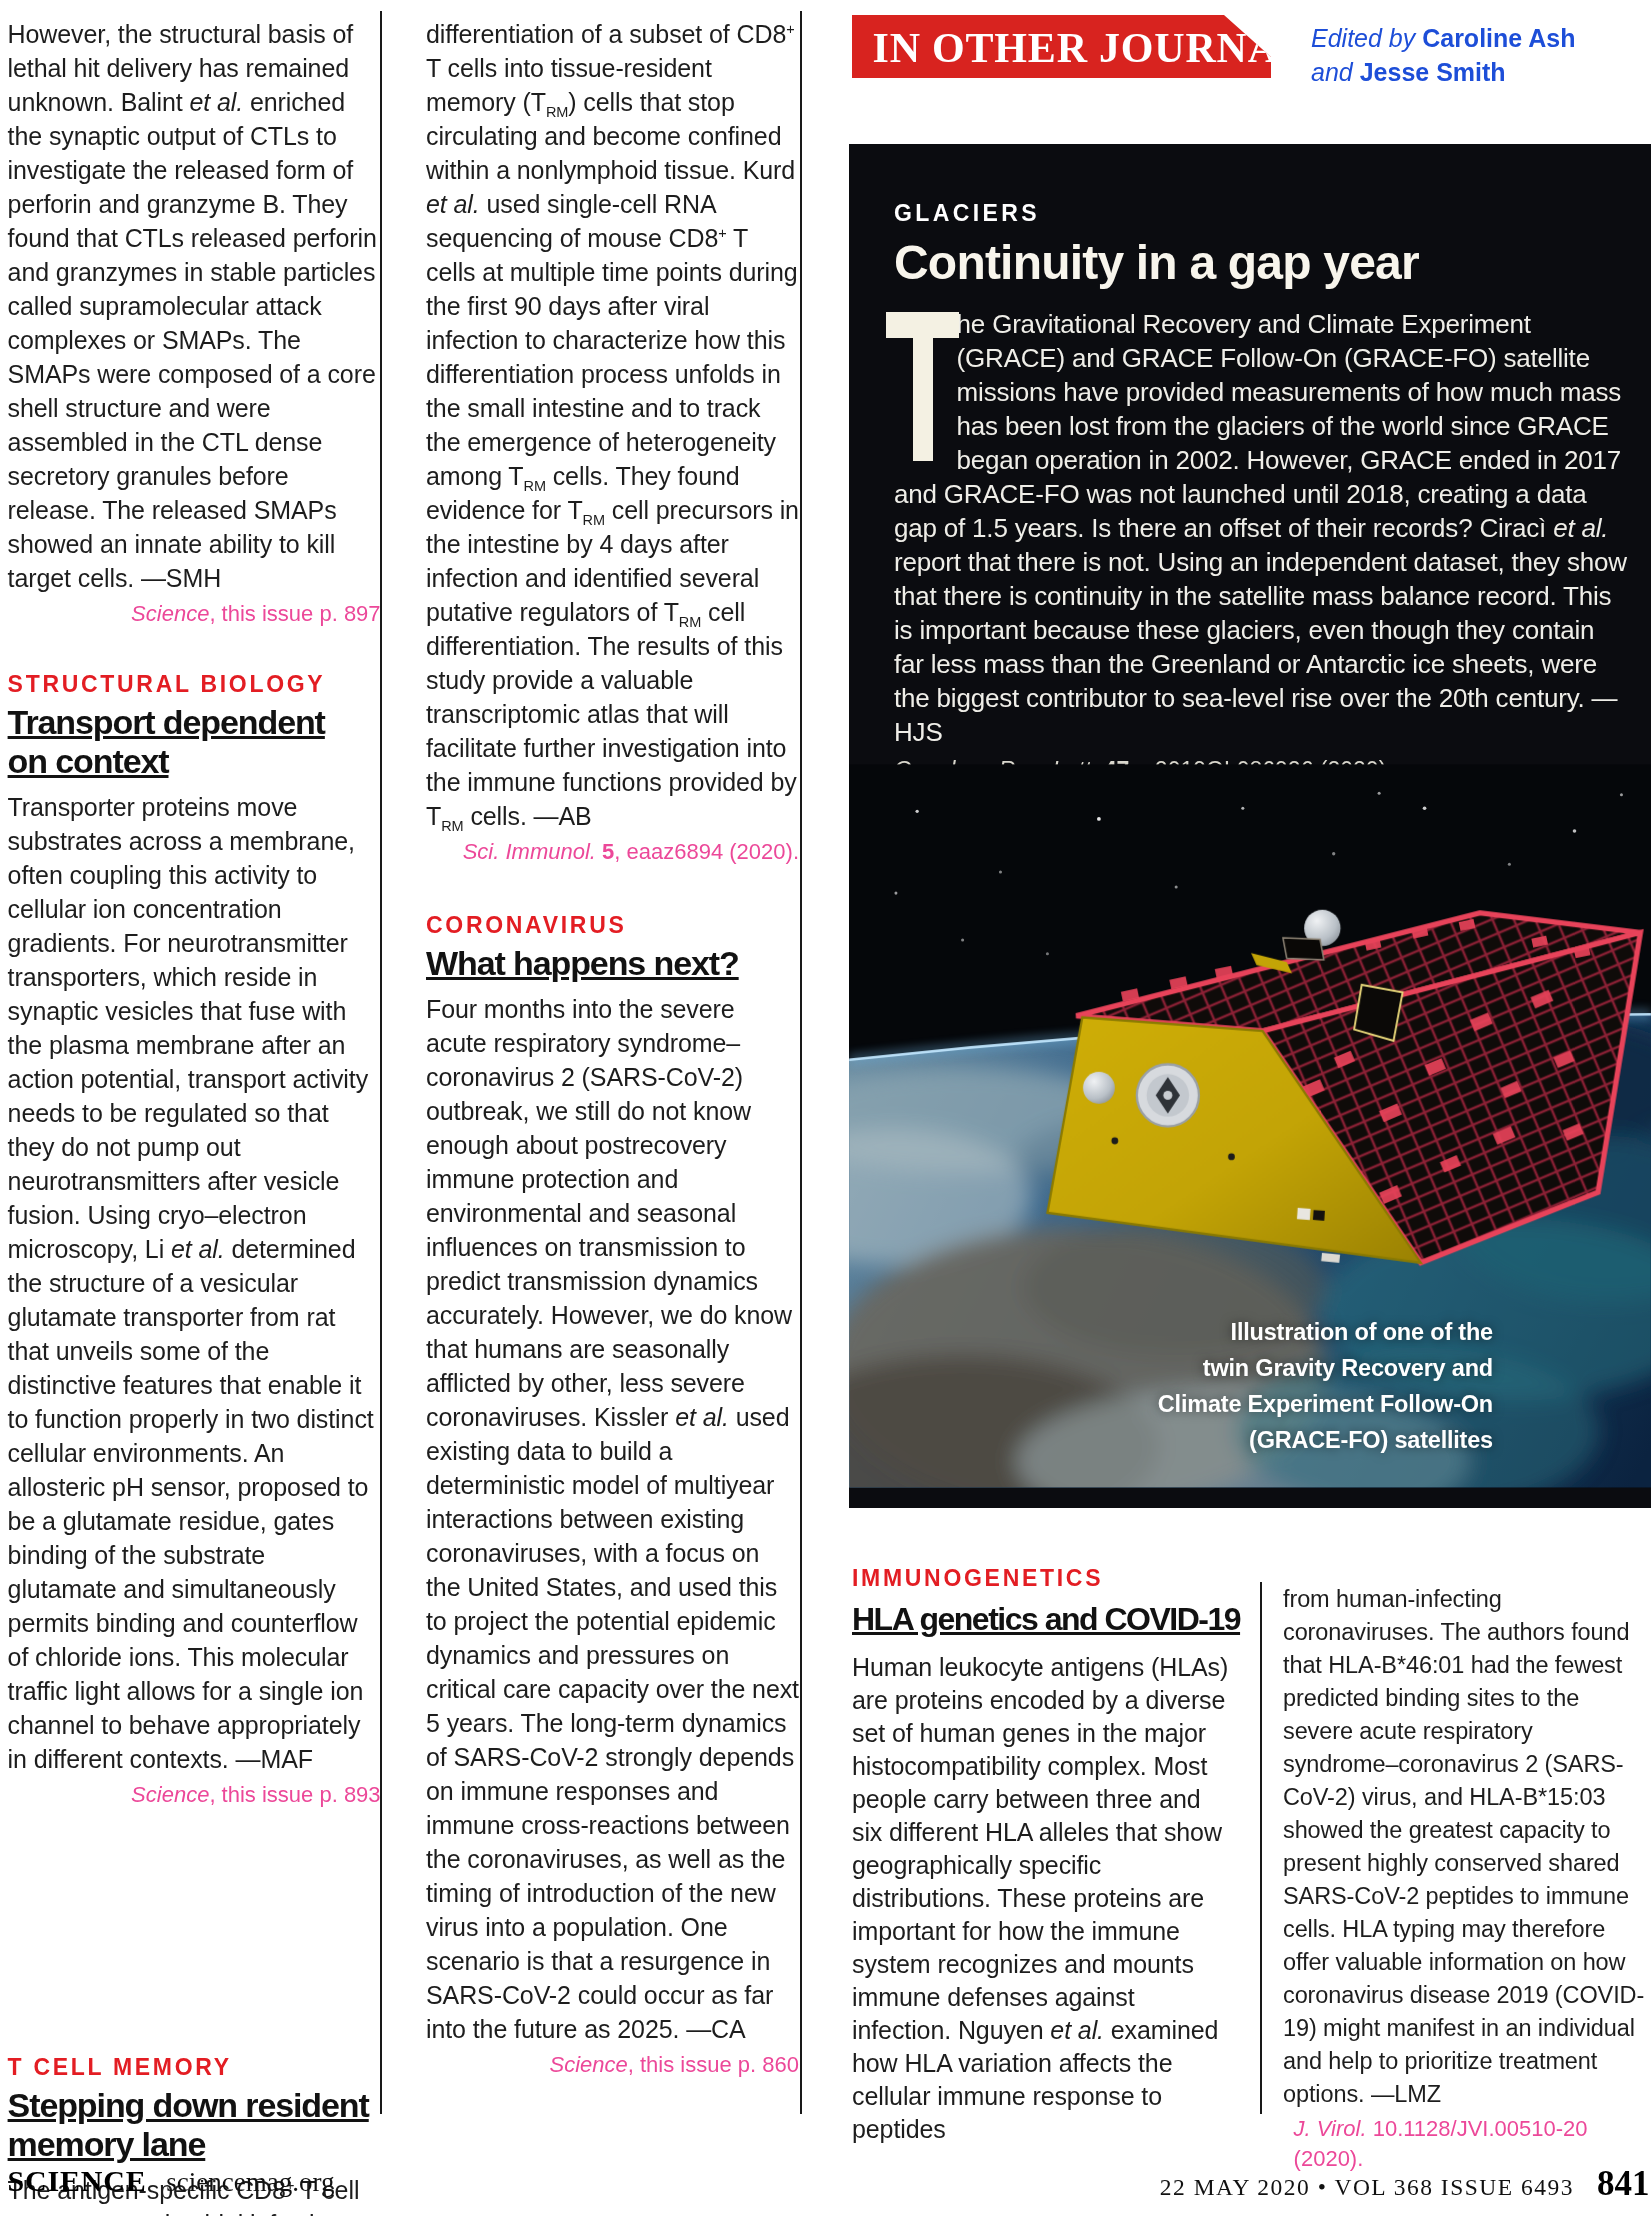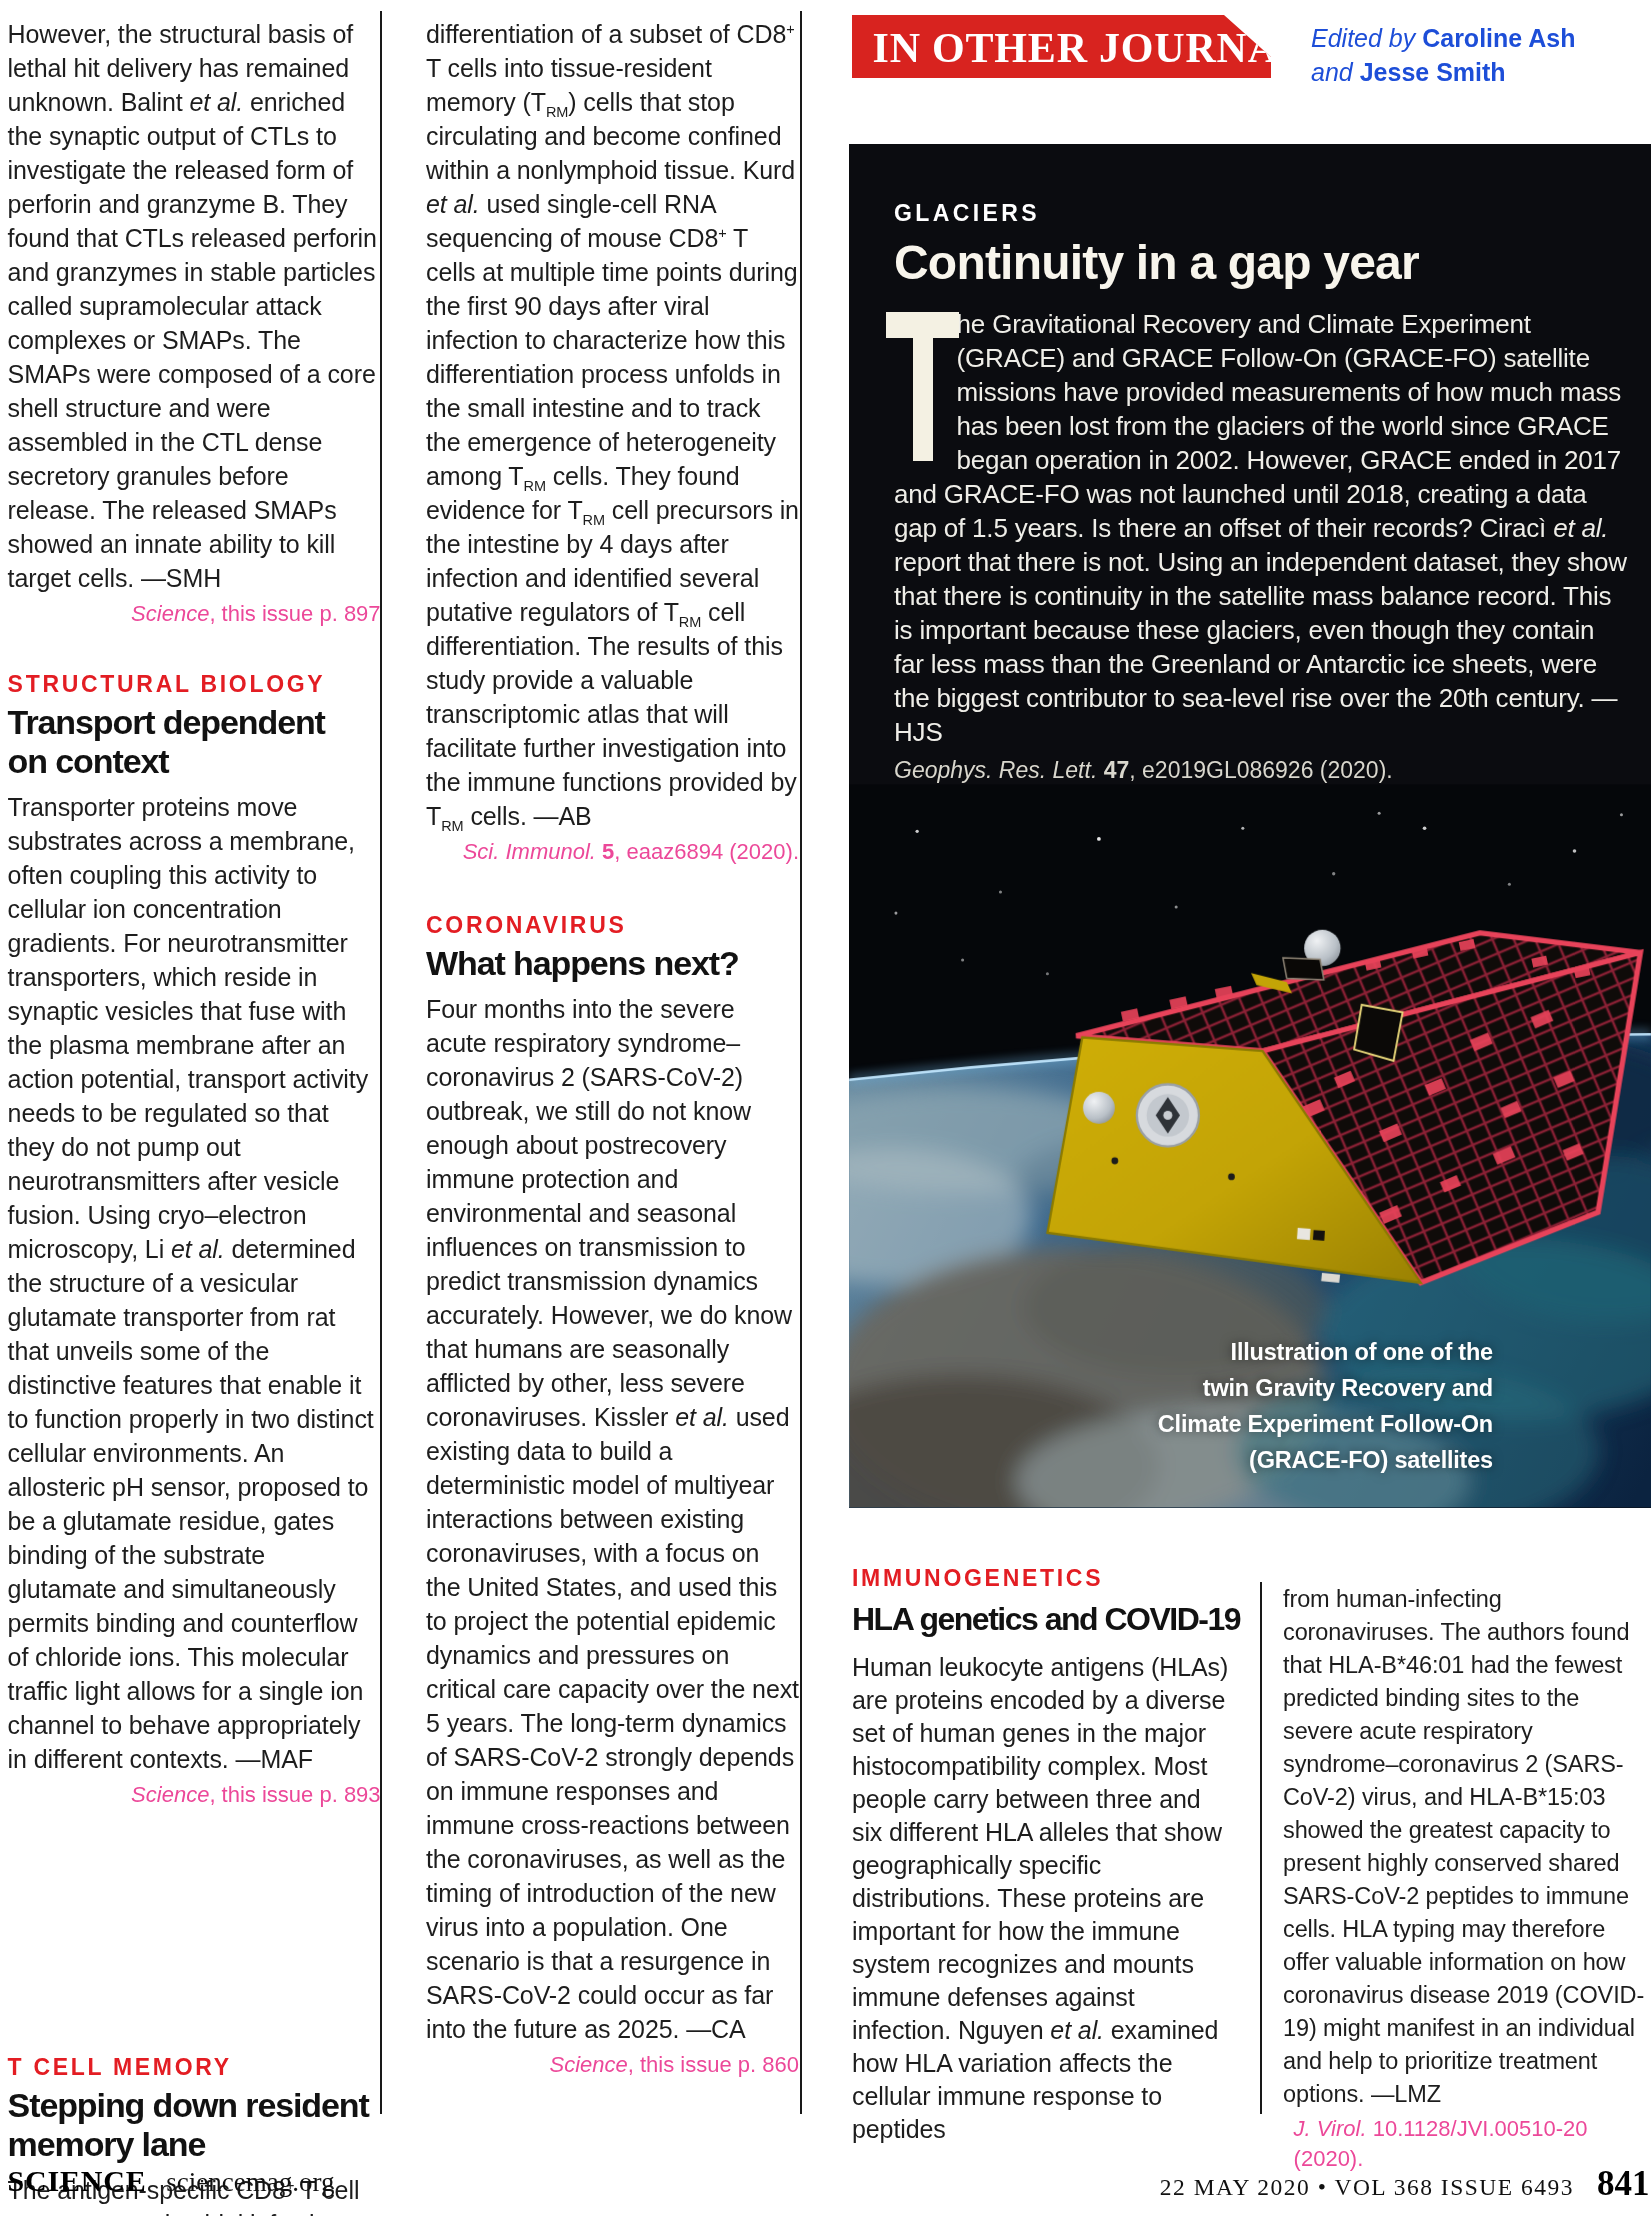--- a/index.html
+++ b/index.html
@@ -26,21 +26,21 @@
   #col1{left:7.6px;width:373px;}
   #col2{left:426px;width:373px;}
   .vrule{position:absolute;background:#191919;width:2.3px;}
   #rule1{left:380px;top:10.6px;height:2103px;}
   #rule2{left:800px;top:10.6px;height:2103px;}
   #rule3{left:1260px;top:1582px;height:532px;}
 
   .body-text{font-size:25px;line-height:34px;color:var(--ink);letter-spacing:-0.1px;}
   .cite{font-size:22px;line-height:30px;text-align:right;color:#ec4899;margin-top:4.5px;}
   .kicker{font-size:23px;line-height:27px;font-weight:bold;color:var(--kicker-red);letter-spacing:2.7px;}
-  .sec-title{font-size:34px;line-height:39px;font-weight:bold;color:#121212;letter-spacing:-1.1px;}
+  .sec-title{font-size:34px;line-height:39px;font-weight:bold;color:#121212;letter-spacing:-1.1px;text-decoration:underline;}
   .section{margin-top:0;}
   .sec-body{margin-top:9px;}
 
   
   #banner{
     position:absolute;left:852px;top:15px;width:419px;height:63px;
     background:var(--red);
     clip-path:polygon(0 0, calc(100% - 47px) 0, 100% 42px, 100% 100%, 0 100%);
     color:#fff;
     font-family:"Liberation Serif",serif;
@@ -71,21 +71,21 @@
   .dropcap{
     float:left;width:55px;height:156px;position:relative;margin:4.5px 7.6px 0 0;
   }
   .dropcap .bar{position:absolute;left:-7.6px;top:0;width:73px;height:26px;background:#f4f1e3;}
   .dropcap .stem{position:absolute;left:19px;top:0;width:19.7px;height:149px;background:#f4f1e3;}
   .sr{position:absolute;width:0.8px;height:0.8px;overflow:hidden;color:transparent;font-size:0.8px;}
   #panel-cite{margin-top:6px;font-size:23px;line-height:30px;color:#d9d7cd;}
 
   
   #photo{
-    position:absolute;left:0;top:640px;width:686px;height:724px;
+    position:absolute;left:0;top:620px;width:686px;height:724px;
   }
   #photo svg{display:block;}
   #photo-caption{
     position:absolute;right:42px;bottom:30px;
     text-align:right;color:#ffffff;
     font-size:23.5px;line-height:36px;font-weight:bold;letter-spacing:-0.2px;
     text-shadow:0 0 10.6px rgba(0,0,0,.55);
   }
 
   

